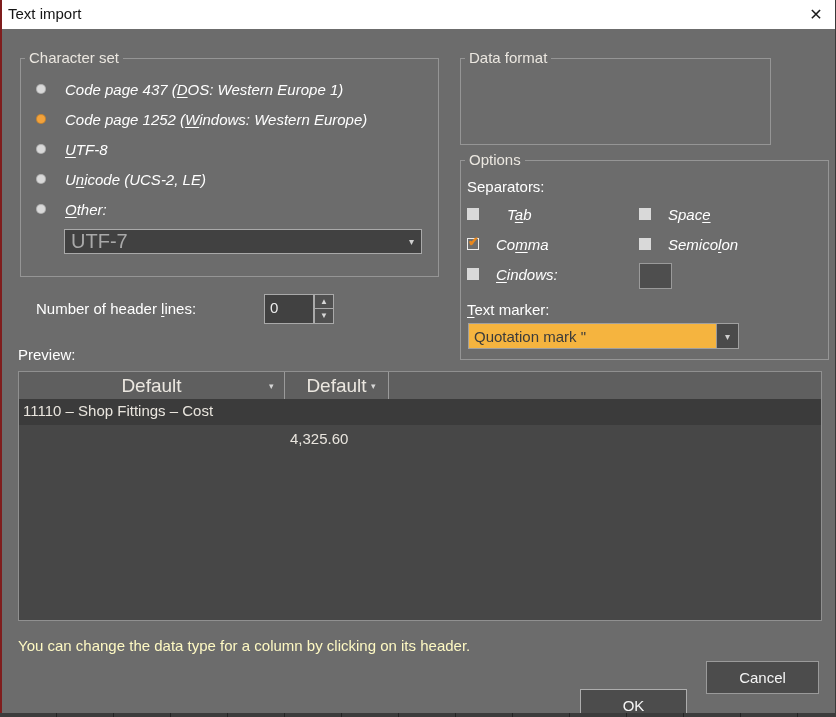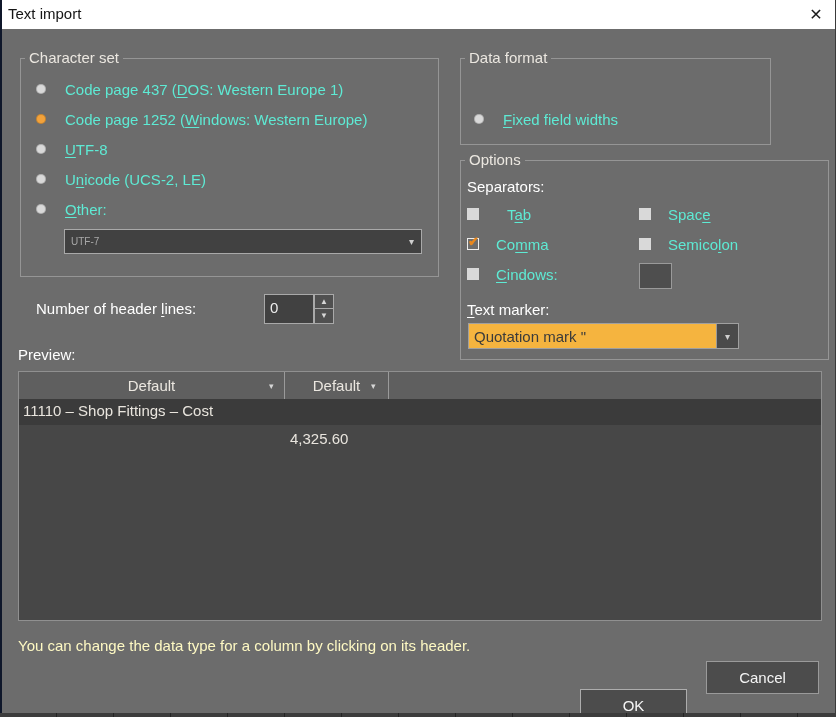--- a/index.html
+++ b/index.html
@@ -1,21 +1,21 @@
 <!DOCTYPE html>
 <html><head>
 <meta charset="utf-8">
 <style>
   * { margin:0; padding:0; box-sizing:border-box; }
   html,body { width:836px; height:717px; overflow:hidden; }
   body { font-family:"Liberation Sans", sans-serif; }
   .page {
     position:relative; width:836px; height:717px;
     background:#6c6c6c;
-    border-left:2px solid #0f172a; border-right:1px solid #3a3a3a;
+    border-left:2px solid #7f1d1d; border-right:1px solid #3a3a3a;
   }
   .titlebar {
     position:absolute; left:0; top:0; right:0; height:29px;
     background:#ffffff; color:#151515;
   }
   .titlebar .title { position:absolute; left:6px; top:5px; font-size:15px; }
   .close-btn {
     position:absolute; right:6px; top:2px; width:26px; height:25px;
     display:flex; align-items:center; justify-content:center;
     color:#1c1c1c; font-size:16px; cursor:default;
@@ -29,39 +29,39 @@
     background:#6c6c6c; font-size:15px; color:#ebe7e0; white-space:nowrap;
   }
 
   .opt-row { position:absolute; height:20px; display:flex; align-items:center; }
   .radio {
     width:10px; height:10px; border-radius:50%;
     background:#d9d9d9; flex:0 0 auto;
     box-shadow: inset 0 0 0 1px rgba(0,0,0,0.18);
   }
   .radio.on { background:#f2a23b; }
-  .opt-row .txt { margin-left:19px; font-size:15px; color:#5eead4; white-space:nowrap; }
+  .opt-row .txt { margin-left:19px; font-size:15px; color:#ffffff; white-space:nowrap;font-style:italic; }
 
   .checkbox {
     width:12px; height:12px; background:#d9d9d9; flex:0 0 auto;
     position:relative;
   }
   .checkbox.checked { background:transparent; border:1px solid #ededed; }
   .checkbox .check {
     display:none; position:absolute; left:0px; top:-4px;
     color:#e8871c; font-size:13px; font-weight:bold; line-height:13px;
   }
   .checkbox.checked .check { display:block; }
   .cb-row .txt { margin-left:17px; }
 
   .combo {
     position:absolute; background:#414141; border:1px solid #a9a9a9;
     display:flex; align-items:center;
   }
-  .combo .val { font-size:10px; padding-left:6px; flex:1; white-space:nowrap; overflow:hidden; }
+  .combo .val { font-size:20px; padding-left:6px; flex:1; white-space:nowrap; overflow:hidden; }
   .combo .arrow { font-size:10px; color:#cfcfcf; padding-right:7px; }
   .combo.dim .val { color:#a9a9a9; }
 
   .combo-hl { position:absolute; border:1px solid #a0a0a0; display:flex; background:#4a4a4a; }
   .combo-hl .val {
     flex:1; background:#f5b43f; color:#3b3b3b; font-size:15px;
     padding-left:5px; display:flex; align-items:center; white-space:nowrap;
   }
   .combo-hl .btn {
     width:22px; display:flex; align-items:center; justify-content:center;
@@ -84,21 +84,21 @@
   .custom-field {
     position:absolute; background:#4e4e4e; border:1px solid #9a9a9a;
   }
 
   .preview-table {
     position:absolute; left:16px; top:371px; width:804px; height:250px;
     background:#474747; border:1px solid #909090;
   }
   .ph-row { position:absolute; left:0; top:0; right:0; height:27px; background:#5f5f5f; }
   .ph-cell { position:absolute; top:0; height:27px; display:flex; align-items:center; justify-content:center; }
-  .ph-cell .htxt { font-size:15px; color:#ebe7e0; }
+  .ph-cell .htxt { font-size:19px; color:#ebe7e0; }
   .ph-cell .harrow { position:absolute; font-size:9px; color:#d6d6d6; top:9px; }
   .ph-sep { position:absolute; top:0; width:1px; height:27px; background:#9a9a9a; }
   .pdata-row { position:absolute; left:0; top:27px; right:0; height:26px; background:#3b3b3b; }
   .pdata-row .cell { position:absolute; top:3px; font-size:15px; color:#e9e5de; white-space:nowrap; }
 
   .dlg-btn {
     position:absolute; height:33px; background:#4c4c4c;
     border:1px solid #adadad; color:#f5f5f5; font-size:15px;
     display:flex; align-items:center; justify-content:center;
     font-family:"Liberation Sans", sans-serif;
@@ -159,24 +159,20 @@
           <span>▲</span>
         </div>
       <div class="sbtn">
           <span>▼</span>
         </div>
     </div>
   </div>
 
   <div class="groupbox" style="left:458px; top:58px; width:311px; height:87px;">
     <span class="legend">Data format</span>
-  </div>
-  <div class="opt-row" style="left:472px; top:109px;">
-    <span class="radio"></span>
-    <span class="txt"><span></span><span class="u">F</span><span>ixed field widths</span></span>
   </div>
 
   <div class="groupbox" style="left:458px; top:160px; width:369px; height:200px;">
     <span class="legend">Options</span>
   </div>
   <span class="label" style="left:465px; top:178px;">Separators:</span>
 
   <div class="opt-row cb-row" style="left:465px; top:204px;gap:11px;">
     <span class="checkbox"></span>
     <span class="txt"><span>T</span><span class="u">a</span><span>b</span></span>

